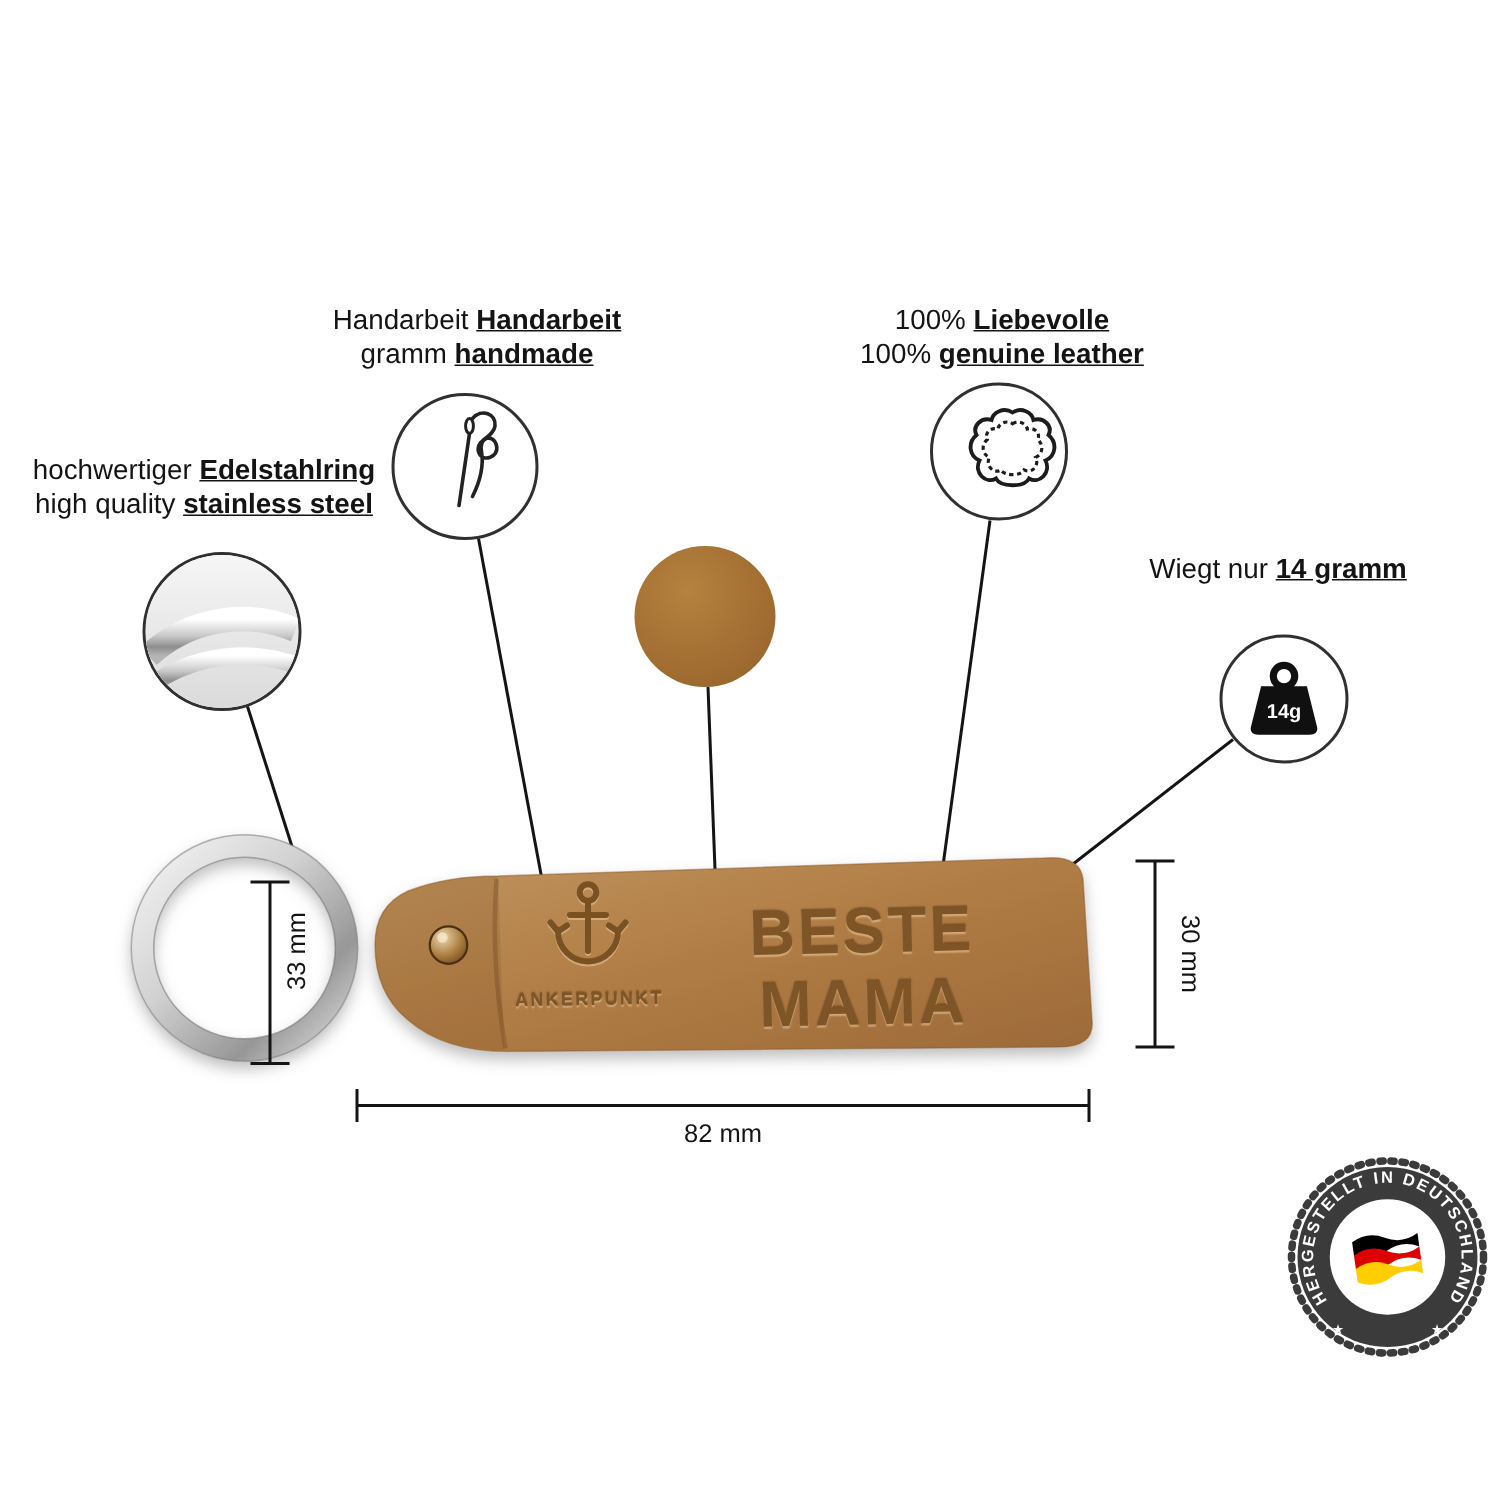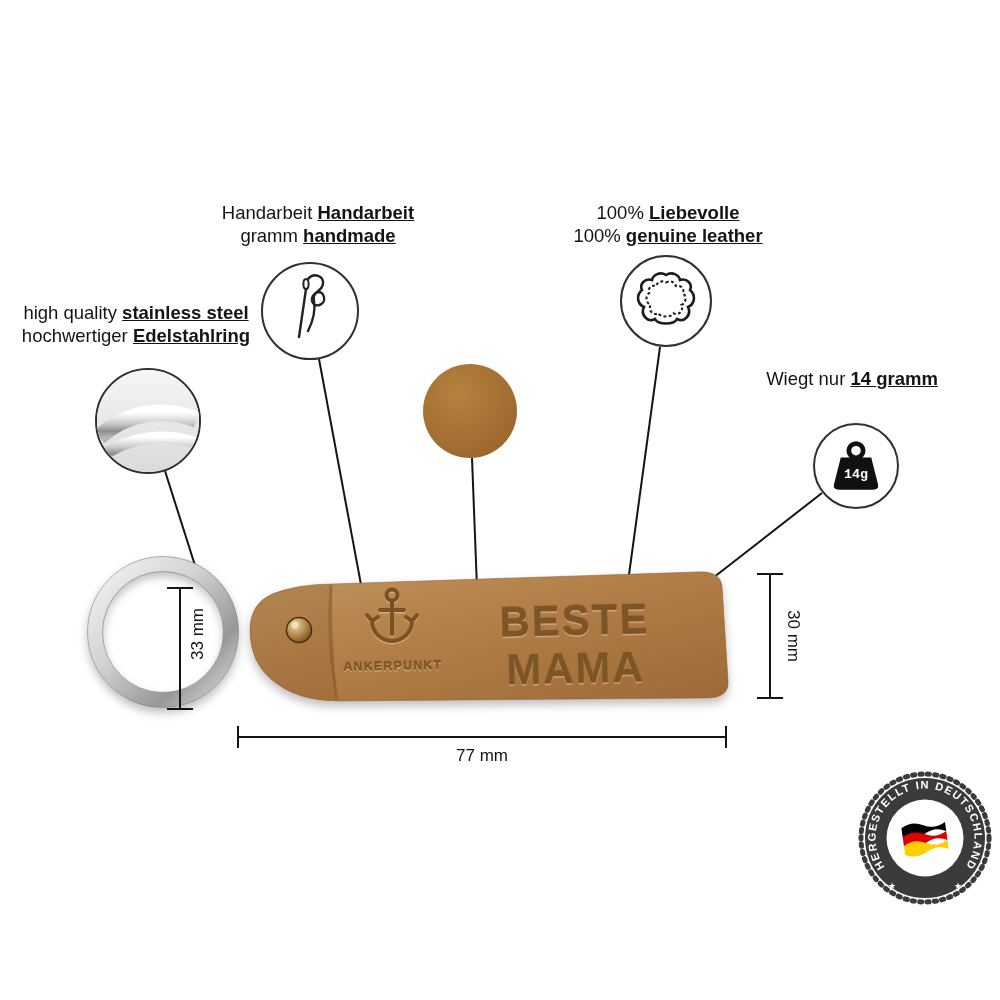--- a/index.html
+++ b/index.html
@@ -2,21 +2,21 @@
 <html><head>
 <meta charset="utf-8">
 <style>
   * { margin:0; padding:0; box-sizing:border-box; }
   html,body { background:#ffffff; font-family:"Liberation Sans", sans-serif; color:#161616; }
   .canvas { position:relative; width:1000px; height:1000px; background:#ffffff; overflow:hidden; }
   .abs { position:absolute; }
   .callout-text { position:absolute; text-align:center; font-size:18.5px; line-height:23px; color:#141414; }
   .callout-text b { font-weight:bold;text-decoration:underline; }
   .circle { position:absolute; border-radius:50%; background:#ffffff; border:2px solid #303030;
-            display:flex; align-items:center; justify-content:center; overflow:hidden;font-family:Liberation Mono, monospace; }
+            display:flex; align-items:center; justify-content:flex-end; overflow:hidden; }
   .circle.noborder { border:none; }
   .dim-label { position:absolute; font-size:17px; color:#141414; text-align:center; white-space:nowrap; }
   .rot-ccw { transform:rotate(-90deg); }
   .rot-cw  { transform:rotate(90deg); }
   .emboss-title { position:absolute; font-weight:bold; color:#7e5526; letter-spacing:2px;
                   text-shadow: 0 1.5px 1px rgba(255,226,185,0.45), 0 -1px 1px rgba(70,40,10,0.5);
                   text-align:center; }
   .scene { position:absolute; left:0; top:0; }
 </style>
 </head>
@@ -121,22 +121,22 @@
     <div><span>100% </span><b>genuine leather</b></div>
   </div>
   <div class="circle" style="left:620px; top:255px; width:92px; height:92px;">
     <svg width="70" height="70" viewBox="0 0 70 70">
       <path d="M 35,9 C 41,5 48,9 49,14 C 56,12 62,18 59,24 C 65,29 64,38 57,41 C 61,49 53,57 46,53 C 43,59 27,59 24,53 C 17,57 9,49 13,41 C 6,38 5,29 11,24 C 8,18 14,12 21,14 C 22,9 29,5 35,9 Z" fill="none" stroke="#1c1c1c" stroke-width="2.6"></path>
       <path transform="translate(10.5,10.2) scale(0.70)" d="M 35,9 C 41,5 48,9 49,14 C 56,12 62,18 59,24 C 65,29 64,38 57,41 C 61,49 53,57 46,53 C 43,59 27,59 24,53 C 17,57 9,49 13,41 C 6,38 5,29 11,24 C 8,18 14,12 21,14 C 22,9 29,5 35,9 Z" fill="none" stroke="#1c1c1c" stroke-width="3" stroke-dasharray="4,3.4"></path>
     </svg>
   </div>
 
   <div class="callout-text" style="left:1px; top:301px; width:270px;">
+    <div><span>hochwertiger </span><b>Edelstahlring</b></div>
     <div><span>high quality </span><b>stainless steel</b></div>
-    <div><span>hochwertiger </span><b>Edelstahlring</b></div>
   </div>
   <div class="circle" style="left:95px; top:368px; width:106px; height:106px;">
     <svg width="106" height="106" viewBox="0 0 106 106">
       <defs>
         <linearGradient id="rg1" x1="0" y1="0" x2="0" y2="1">
           <stop offset="0" stop-color="#f6f6f6"></stop>
             <stop offset="1" stop-color="#dadada"></stop>
         </linearGradient>
         <linearGradient id="rg2" x1="0" y1="0" x2="0" y2="1">
           <stop offset="0" stop-color="#ffffff"></stop>
@@ -161,21 +161,21 @@
   <div class="circle" style="left:813px; top:423px; width:86px; height:86px;">
     <svg width="86" height="86" viewBox="-43 -43 86 86">
       <circle cx="0" cy="-16" r="7.5" fill="none" stroke="#101010" stroke-width="5"></circle>
       <path d="M -16,-9 L 16,-9 L 23,19 Q 24.5,25 18,25 L -18,25 Q -24.5,25 -23,19 Z" fill="#101010"></path>
       <text x="0" y="13" text-anchor="middle" font-size="14" font-weight="bold" fill="#ffffff">14g</text>
     </svg>
   </div>
 
   <div class="dim-label rot-ccw" style="left:170px; top:623px; width:58px; height:22px;">33 mm</div>
   <div class="dim-label rot-cw" style="left:763px; top:625px; width:58px; height:22px;">30 mm</div>
-  <div class="dim-label" style="left:432px; top:746px; width:100px;">77 mm</div>
+  <div class="dim-label" style="left:432px; top:746px; width:100px;">82 mm</div>
 
   <svg class="abs" style="left:850px; top:763px;" width="150" height="150" viewBox="-75 -75 150 150">
     <circle r="64" fill="none" stroke="#3b3b3b" stroke-width="5" stroke-dasharray="2.2,5.2" stroke-linecap="round"></circle>
     <circle r="60" fill="#3b3b3b"></circle>
     <circle r="38.5" fill="#ffffff"></circle>
     <path id="btp" d="M -35,35 A 49.5,49.5 0 1 1 35,35" fill="none"></path>
     <text font-size="11" font-weight="bold" fill="#ffffff" letter-spacing="1.4" text-anchor="middle">
       <textPath href="#btp" startOffset="50%">HERGESTELLT IN DEUTSCHLAND</textPath>
     </text>
     <text x="-33" y="51" font-size="9" fill="#ffffff" text-anchor="middle">★</text>

